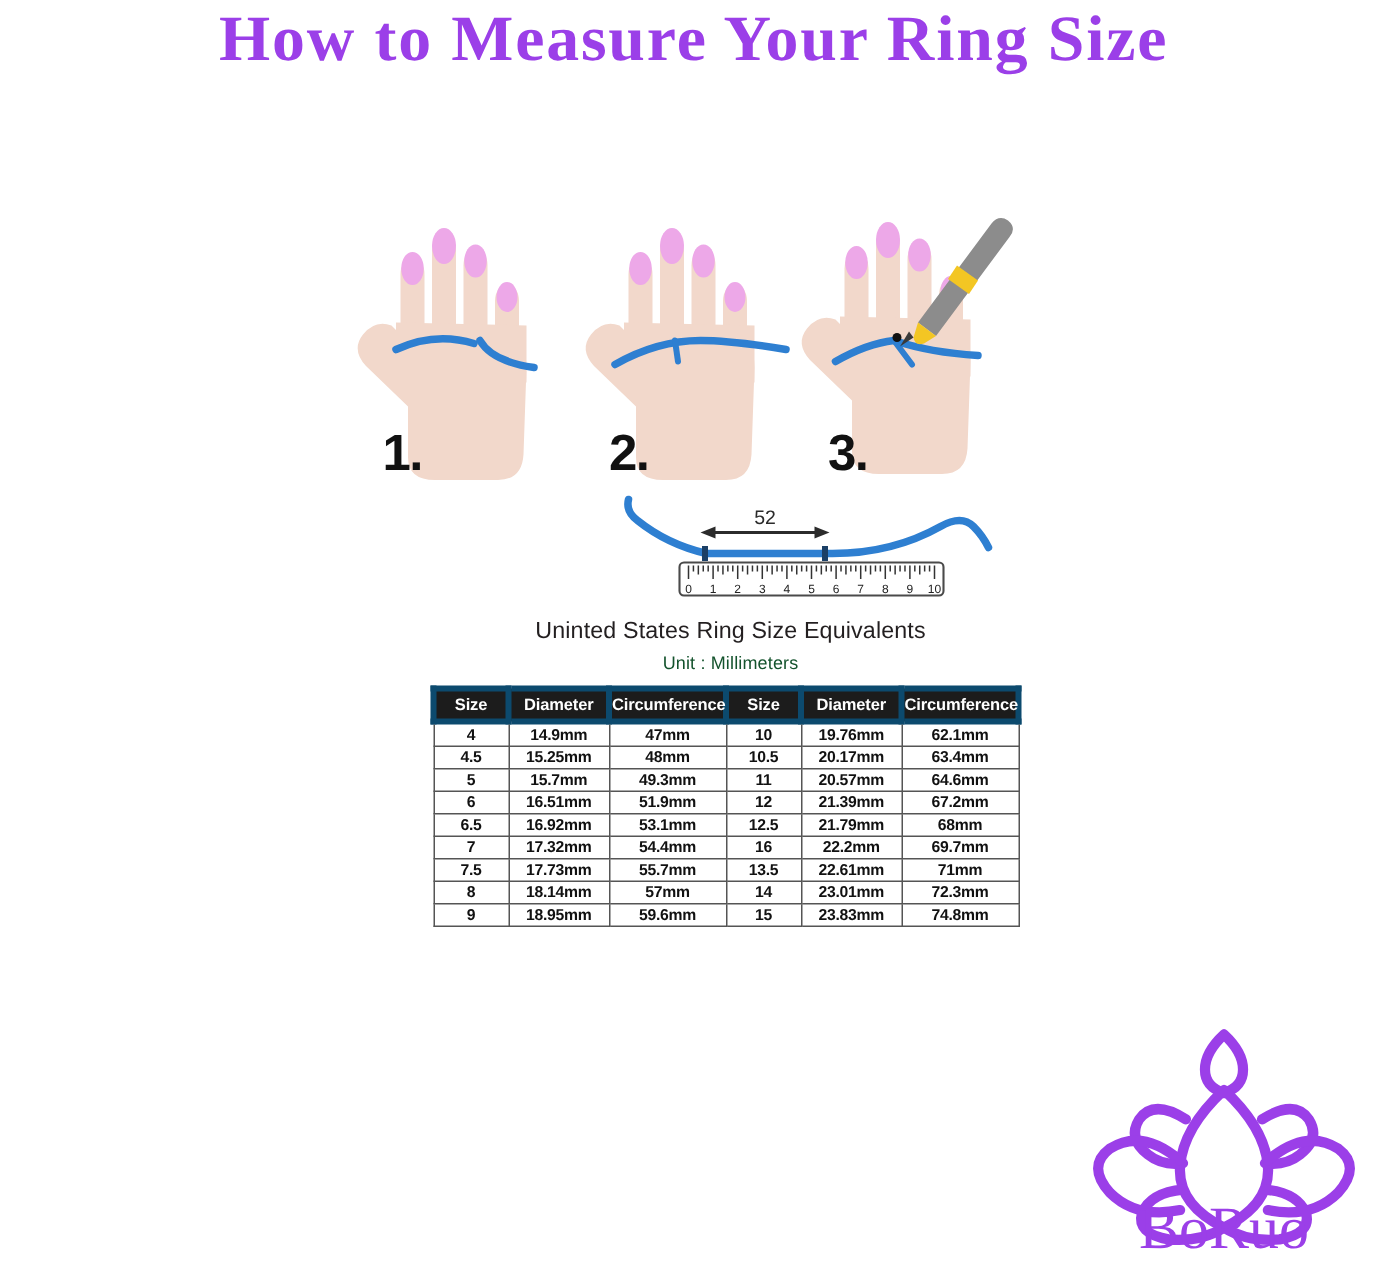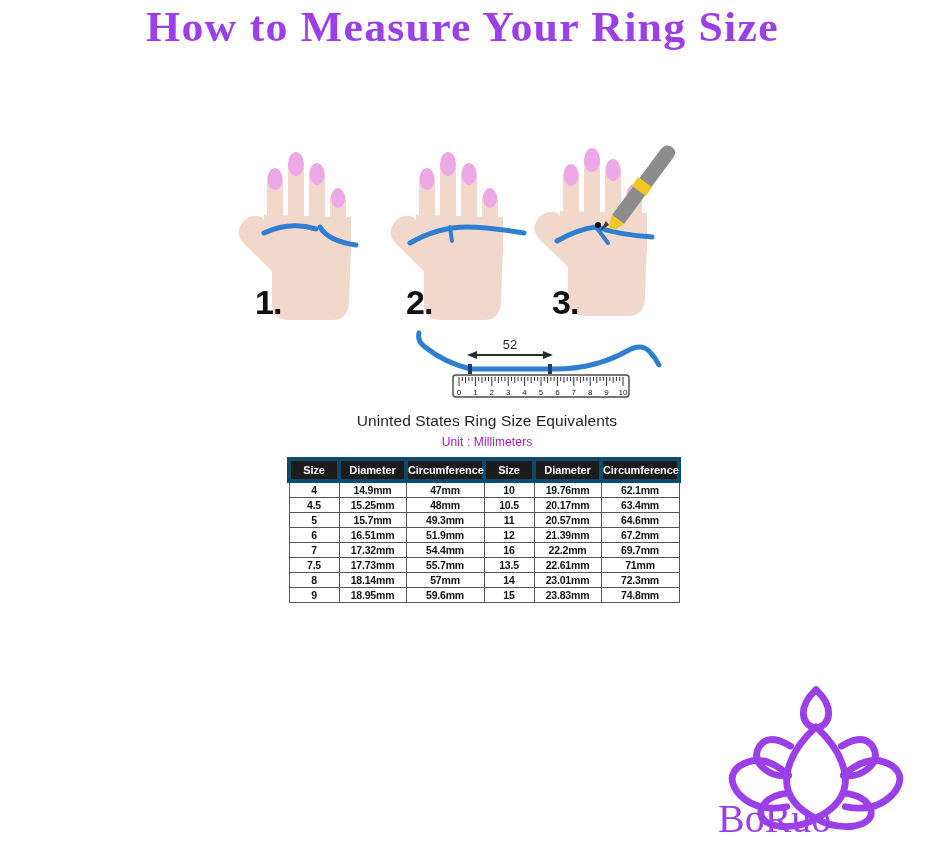--- a/index.html
+++ b/index.html
@@ -73,21 +73,21 @@
     text-align: center;
     font-family: "Liberation Sans", sans-serif;
     font-size: 15.5px;
     color: #231f20;
     letter-spacing: 0.1px;
   }
   #table-unit {
     text-align: center;
     font-family: "Liberation Sans", sans-serif;
     font-size: 12px;
-    color: #a21caf;
+    color: #14532d;
     margin-top: 5px;
     letter-spacing: 0.1px;
   }
   table#size-table {
     margin-top: 8px;
     border-collapse: collapse;
     width: 390px;
     table-layout: fixed;
   }
   table#size-table th {
@@ -119,21 +119,21 @@
     left: 718px;
     top: 676px;
     width: 196px;
     height: 160px;
   }
   #logo-text {
     position: absolute;
     left: 718px;
     top: 795px;
     width: 196px;
-    text-align: left;
+    text-align: center;
     font-family: "Liberation Serif", serif;
     font-size: 40px;
     color: #9B3FE8;
     letter-spacing: 0px;
   }
 </style>
 </head>
 <body>
 
 <div id="page-title">How to Measure Your Ring Size</div>
@@ -340,20 +340,28 @@
         </tr>
         <tr>
           <td>6</td>
           <td>16.51mm</td>
           <td>51.9mm</td>
           <td>12</td>
           <td>21.39mm</td>
           <td>67.2mm</td>
         </tr>
         <tr>
+          <td>6.5</td>
+          <td>16.92mm</td>
+          <td>53.1mm</td>
+          <td>12.5</td>
+          <td>21.79mm</td>
+          <td>68mm</td>
+        </tr>
+        <tr>
           <td>7</td>
           <td>17.32mm</td>
           <td>54.4mm</td>
           <td>16</td>
           <td>22.2mm</td>
           <td>69.7mm</td>
         </tr>
         <tr>
           <td>7.5</td>
           <td>17.73mm</td>

